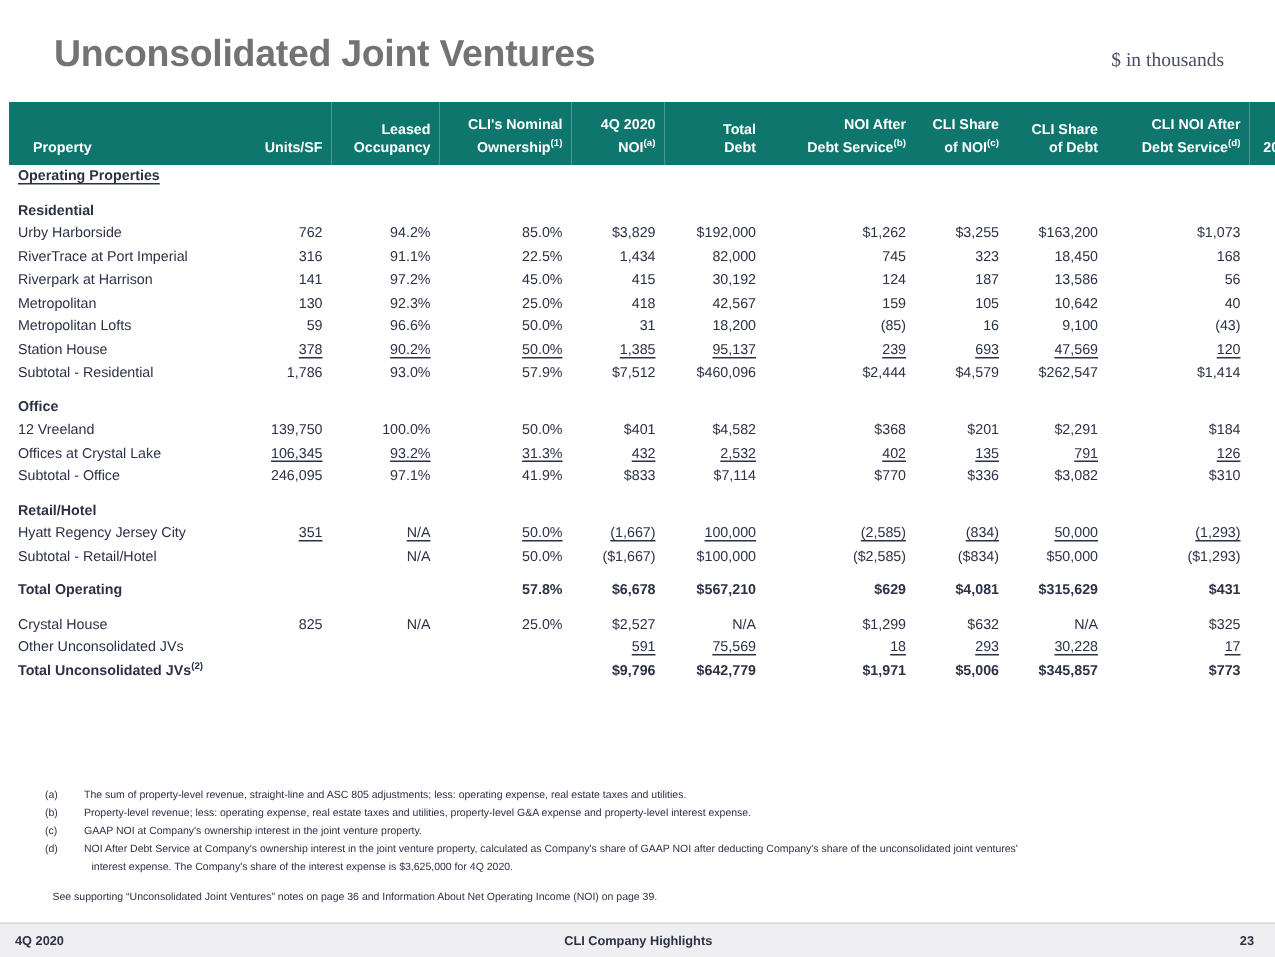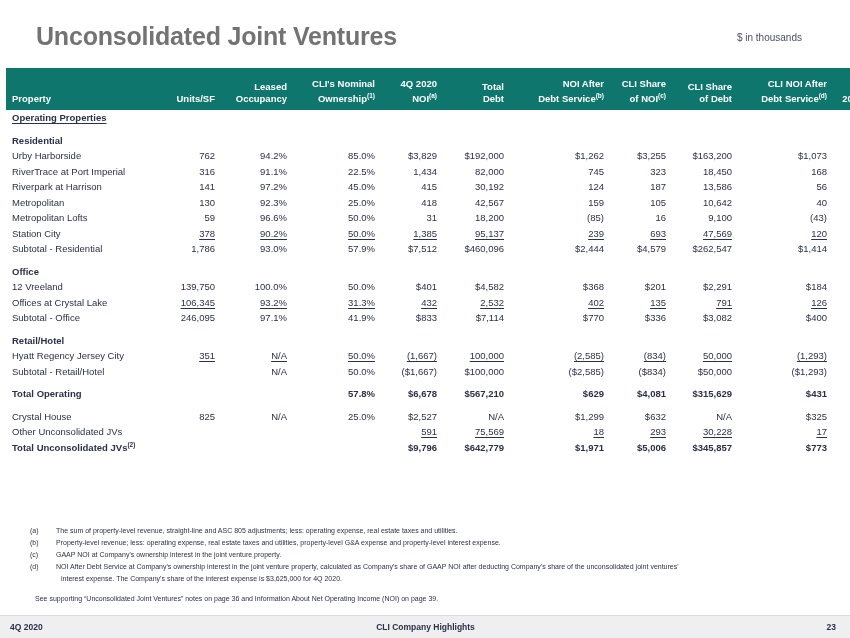--- a/index.html
+++ b/index.html
@@ -21,24 +21,25 @@
     position: absolute;
     left: 36px;
     top: 22px;
     font-size: 25px;
     font-weight: bold;
     letter-spacing: -0.2px;
     color: #737373;
   }
   .units-note {
     position: absolute;
-    right: 48px;
+    right: 34px;
     top: 32px;
-    font-size: 10px;
+    font-size: 13px;
     color: #4a5068;
+    font-family: Liberation Serif, serif;
   }
 
   
   .table-wrap {
     position: absolute;
     left: 6px;
     top: 68px;
     width: 839px;
   }
   table.fin {
@@ -66,21 +67,21 @@
     font-size: 9.5px;
     font-weight: bold;
     padding: 0 6px 5px 0;
     vertical-align: bottom;
     text-align: right;
     height: 37px;
     line-height: 12px;
   }
   thead th.hl {
     text-align: left;
-    padding-left: 6px;
+    padding-left: 16px;
     padding-right: 0;
   }
   thead th sup { font-size: 6.5px; vertical-align: super; }
 
   tbody td {
     padding: 0 6px 0 0;
     height: 15.5px;
     text-align: right;
     white-space: nowrap;
     vertical-align: middle;
@@ -259,21 +260,21 @@
           <td><span>50.0%</span></td>
           <td><span>31</span></td>
           <td><span>18,200</span></td>
           <td><span>(85)</span></td>
           <td><span>16</span></td>
           <td><span>9,100</span></td>
           <td><span>(43)</span></td>
           <td></td>
         </tr>
         <tr>
-          <td class="lbl"><span>Station City</span></td>
+          <td class="lbl"><span>Station House</span></td>
           <td><span class="u">378</span></td>
           <td><span class="u">90.2%</span></td>
           <td><span class="u">50.0%</span></td>
           <td><span class="u">1,385</span></td>
           <td><span class="u">95,137</span></td>
           <td><span class="u">239</span></td>
           <td><span class="u">693</span></td>
           <td><span class="u">47,569</span></td>
           <td><span class="u">120</span></td>
           <td></td>
@@ -326,21 +327,21 @@
         <tr class="sub">
           <td class="lbl"><span>Subtotal - Office</span></td>
           <td><span>246,095</span></td>
           <td><span>97.1%</span></td>
           <td><span>41.9%</span></td>
           <td><span>$833</span></td>
           <td><span>$7,114</span></td>
           <td><span>$770</span></td>
           <td><span>$336</span></td>
           <td><span>$3,082</span></td>
-          <td><span>$400</span></td>
+          <td><span>$310</span></td>
           <td></td>
         </tr>
         <tr class="spacer">
           <td colspan="11"></td>
         </tr>
         <tr class="grp">
           <td class="lbl" colspan="11">Retail/Hotel</td>
         </tr>
         <tr>
           <td class="lbl"><span>Hyatt Regency Jersey City</span></td>

